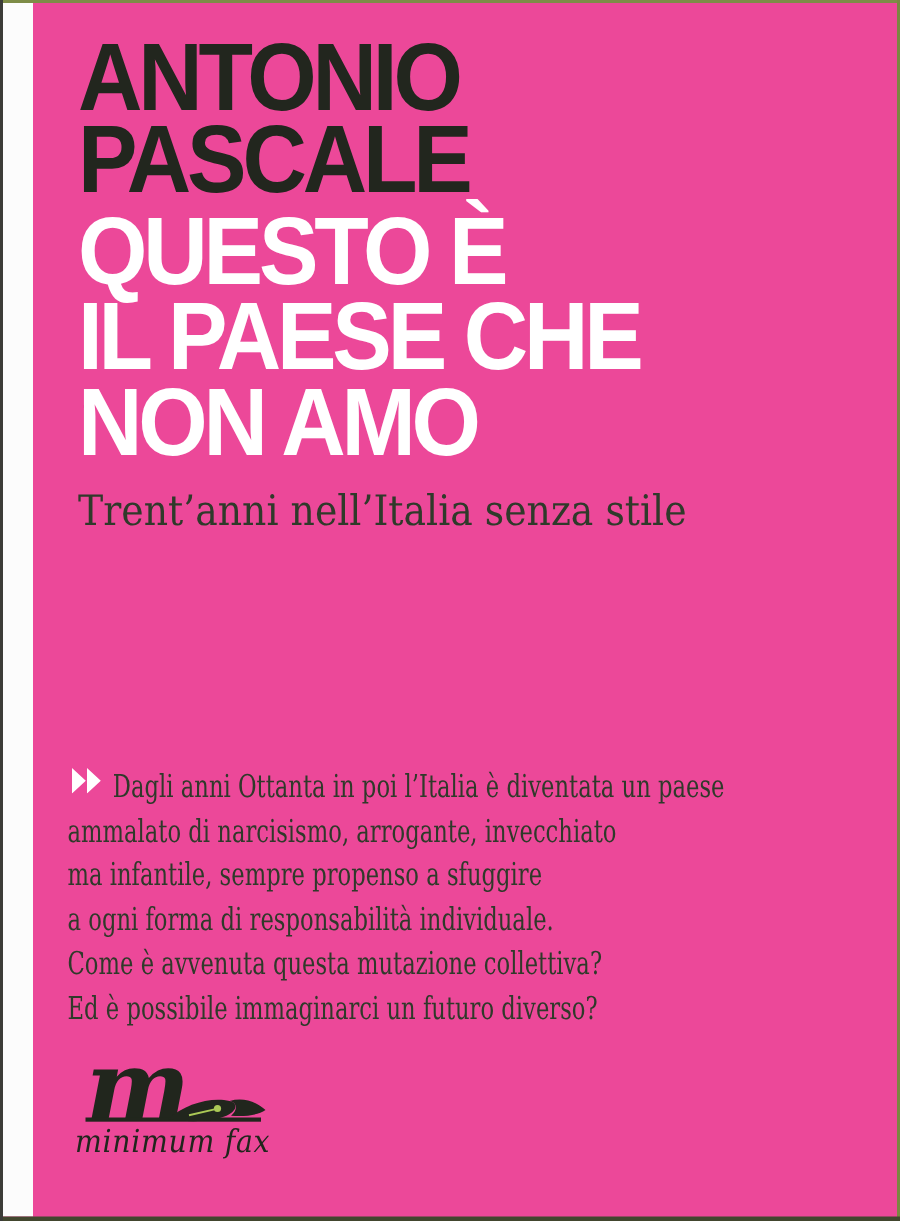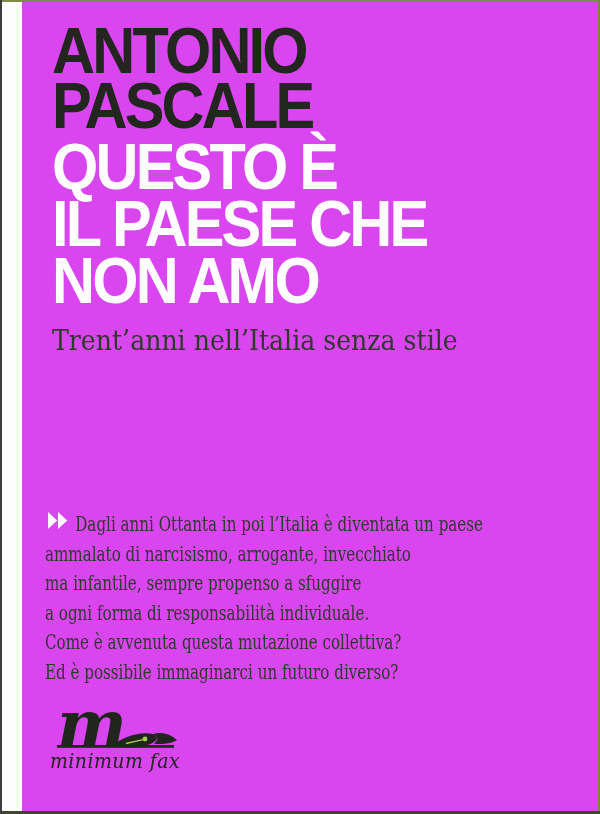--- a/index.html
+++ b/index.html
@@ -1,19 +1,19 @@
 <!DOCTYPE html>
 <html><head>
 <meta charset="utf-8">
 <style>
   html,body{margin:0;padding:0;background:#ffffff;}
   .page{
     position:relative;
     width:600px;height:814px;
-    background:#d946ef;
+    background:#ec4899;
     overflow:hidden;
     font-family:"Liberation Sans", sans-serif;
   }
   
   .edge-top{position:absolute;left:0;top:0;right:0;height:2px;background:#7e8c47;}
   .edge-right{position:absolute;right:0;top:0;bottom:0;width:2px;background:#7a8742;}
   .edge-bottom{position:absolute;left:0;bottom:0;right:0;height:3px;background:#42462e;}
   .edge-left{position:absolute;left:0;top:0;bottom:0;width:2px;background:#3c3c38;}
   
   .spine{position:absolute;left:2px;top:2px;bottom:3px;width:20px;background:#fcfcfc;}

